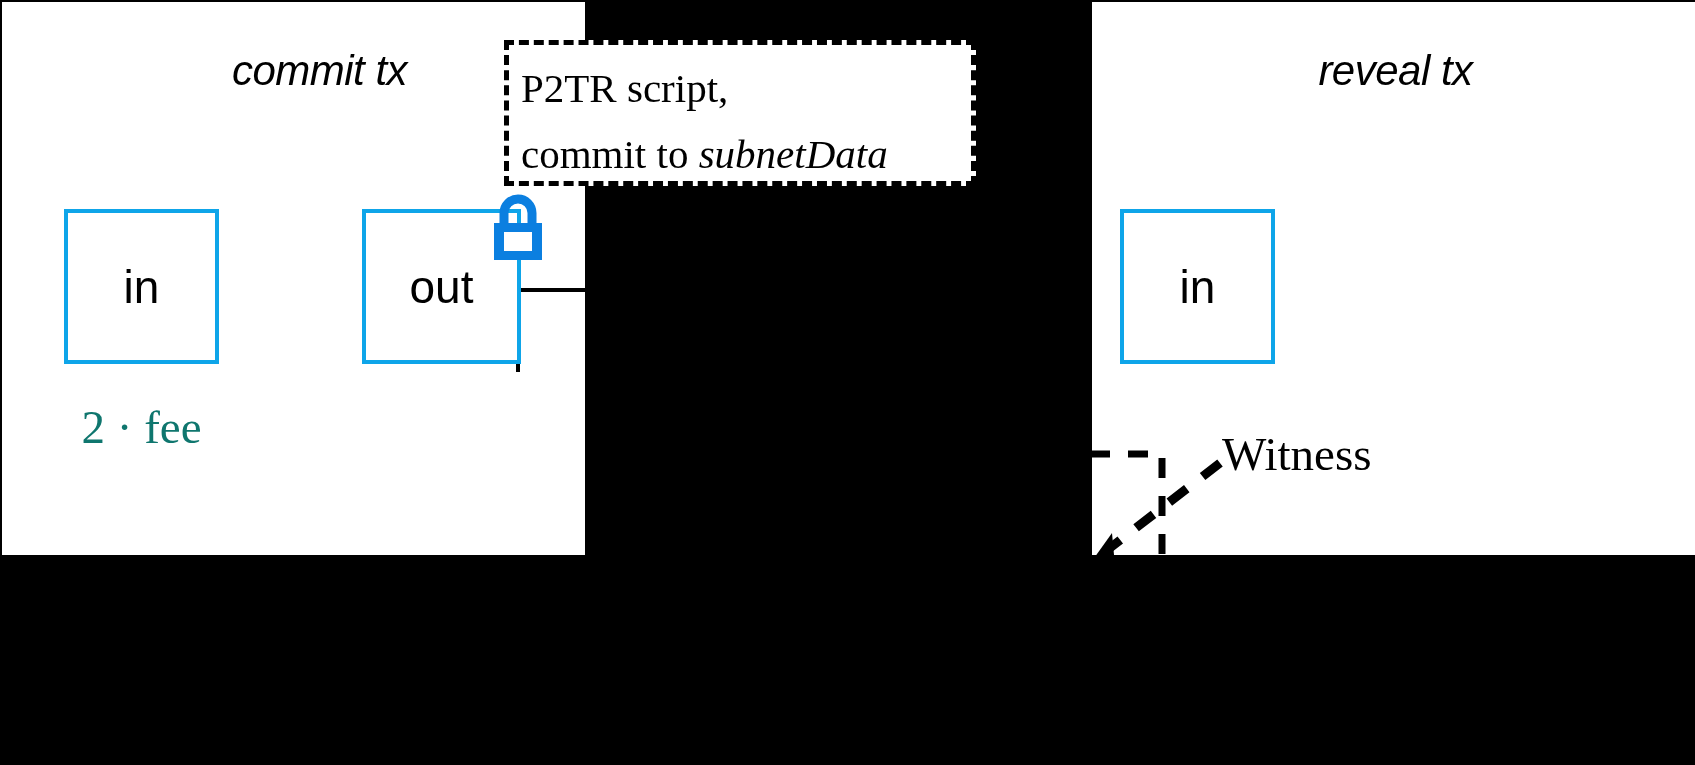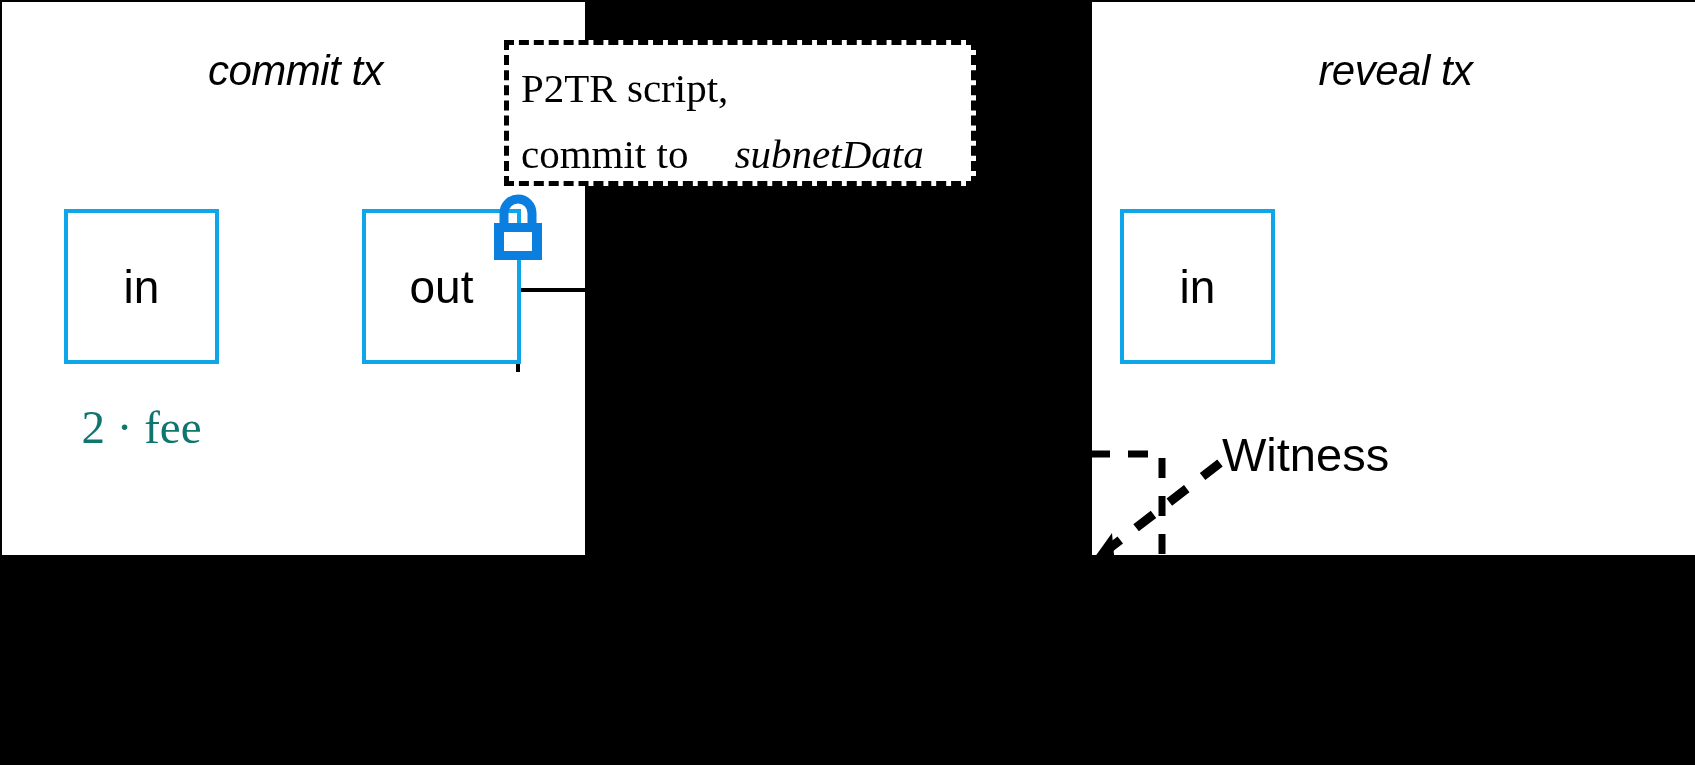--- a/index.html
+++ b/index.html
@@ -29,21 +29,21 @@
   .tx-title {
     position: absolute;
     font-family: "Liberation Sans", sans-serif;
     font-style: italic;
     font-size: 42px;
     font-weight: 400;
     color: #000000;
     white-space: nowrap;
     letter-spacing: -0.5px;
   }
-  #commit-title { left: 0; top: 45px; width: 587px; text-align: center; }
+  #commit-title { left: 0; top: 45px; width: 587px; text-align: center; padding-left: 24px; }
   #reveal-title { left: 0; top: 45px; width: 607px; text-align: center; }
 
   
   .io-box {
     position: absolute;
     border: 4px solid #0ea5e9;
     background: #ffffff;
     box-sizing: border-box;
     display: flex;
     align-items: center;
@@ -104,21 +104,21 @@
     z-index: 8;
     padding: 10px 0 0 12px;
   }
   .callout-line {
     font-family: "Liberation Serif", serif;
     font-size: 41px;
     color: #000000;
     line-height: 1.62;
     white-space: nowrap;
   }
-  .callout-line em { font-style: italic; margin-left: 36px; }
+  .callout-line em { font-style: italic; }
 
   
   #commit-reveal-arrow {
     position: absolute;
     left: 1034px;
     top: 262px;
     width: 60px;
     height: 54px;
     z-index: 7;
   }
@@ -137,21 +137,21 @@
     left: 1070px;
     top: 455px;
     width: 160px;
     height: 115px;
     z-index: 7;
   }
   #witness-label {
     position: absolute;
     left: 1222px;
     top: 427px;
-    font-family: Liberation Sans, sans-serif;
+    font-family: Liberation Serif, serif;
     font-size: 47px;
     color: #000000;
     white-space: nowrap;
     z-index: 7;
   }
 </style>
 </head>
 <body>
 
 <div id="stage">

